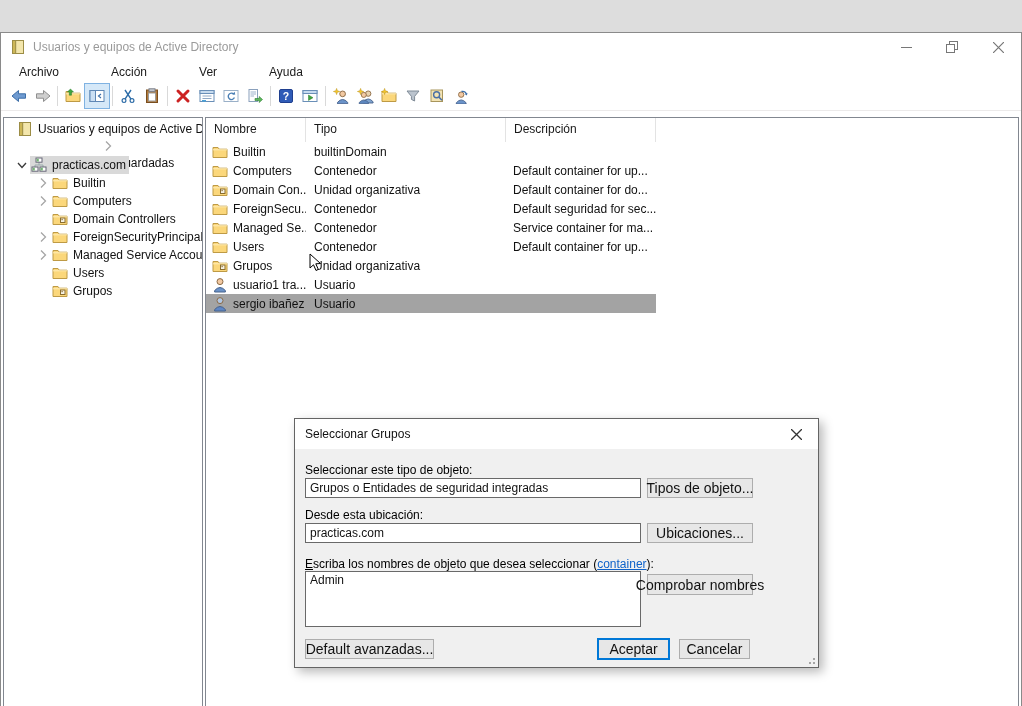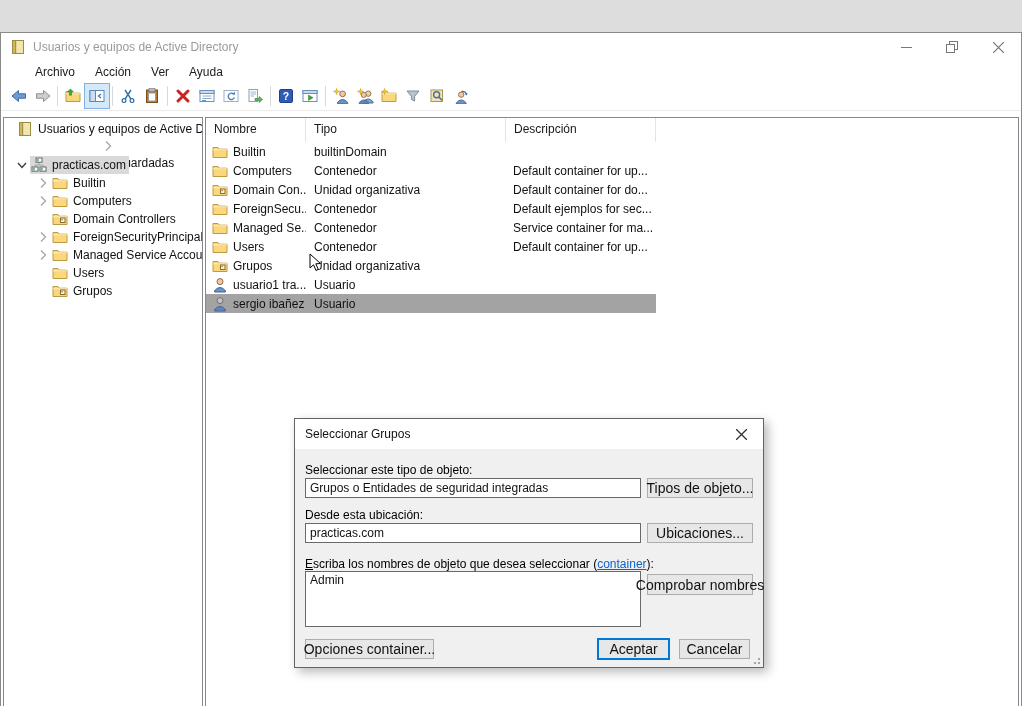--- a/index.html
+++ b/index.html
@@ -8,21 +8,21 @@
     position:relative;width:1022px;height:706px;background:#fff;
     border:1px solid #8a8a8a;font-family:"Liberation Sans",sans-serif;overflow:hidden;margin-top:32px;
   }
   
   .titlebar{height:28px;display:flex;align-items:center;background:#fff;}
   .title-icon{margin-left:9px;width:16px;height:16px;flex:0 0 16px;}
   .title-text{color:#9a9a9a;font-size:12px;margin-left:7px;}
   .win-controls{margin-left:auto;display:flex;height:100%;}
   .win-btn{width:46px;height:100%;display:flex;align-items:center;justify-content:center;color:#777;}
   
-  .menubar{height:21px;display:flex;align-items:center;font-size:12px;color:#1a1a1a;padding-left:24px;}
+  .menubar{height:21px;display:flex;align-items:center;font-size:12px;color:#1a1a1a;padding-left:8px;gap:32px;}
   .menu-item{padding:2px 10px;}
   
   .toolbar{height:29px;display:flex;align-items:center;padding-left:5px;border-bottom:1px solid #eceaea;}
   .tb-btn{width:24px;height:24px;display:flex;align-items:center;justify-content:center;}
   .tb-btn.active{background:#D5E8F8;outline:1px solid #7FB2E2;}
   .tb-sep{width:1px;height:20px;background:#d9d9d9;margin:0 3px;flex:0 0 1px;}
   
   .content{position:absolute;top:78px;left:0;right:0;bottom:0;background:#fff;}
   .tree-panel{position:absolute;left:2px;top:6px;width:200px;bottom:2px;border:1px solid #828790;background:#fff;overflow:hidden;}
   .tree{position:absolute;top:2px;left:0;right:0;bottom:17px;overflow:hidden;font-size:12px;color:#111;}
@@ -40,21 +40,21 @@
   .list-header{display:flex;height:24px;font-size:12px;color:#191919;background:#fff;}
   .hcol{padding:4px 0 0 8px;border-right:1px solid #E3E3E3;height:24px;}
   .hcol.c1{width:100px;}.hcol.c2{width:200px;}.hcol.c3{width:150px;}
   .list-rows{font-size:12px;color:#111;}
   .list-row{height:19px;display:flex;align-items:center;width:450px;}
   .list-row.selected{background:#a3a3a3;}
   .cell-name{width:100px;padding-left:6px;display:flex;align-items:center;gap:5px;white-space:nowrap;overflow:hidden;}
   .cell-type{width:200px;padding-left:8px;white-space:nowrap;overflow:hidden;}
   .cell-desc{width:150px;padding-left:7px;white-space:nowrap;overflow:hidden;}
   
-  .dialog{position:absolute;left:293px;top:307px;width:470px;height:250px;background:#F0F0F0;
+  .dialog{position:absolute;left:293px;top:307px;width:525px;height:250px;background:#F0F0F0;
     border:1px solid #646464;box-shadow:4px 4px 10px rgba(0,0,0,.28);font-size:12px;color:#000;}
   .dlg-title{height:30px;background:#fff;display:flex;align-items:center;padding-left:10px;font-size:12px;color:#111;}
   .dlg-close{position:absolute;right:1px;top:1px;width:42px;height:28px;display:flex;align-items:center;justify-content:center;}
   .dlg-label{position:absolute;left:10px;}
   .dlg-field{position:absolute;left:10px;width:336px;height:20px;background:#fff;border:1px solid #696969;
     font-family:"Liberation Sans",sans-serif;font-size:12px;padding:2px 4px;color:#111;}
   .dlg-btn{position:absolute;background:#E7E7E7;border:1px solid #ADADAD;font-family:"Liberation Sans",sans-serif;
     font-size:14px;color:#111;display:flex;align-items:center;justify-content:center;white-space:nowrap;}
   .dlg-btn.default{border:2px solid #0078D7;}
   .dlg-textarea{position:absolute;left:10px;top:152px;width:336px;height:56px;background:#fff;border:1px solid #696969;
@@ -503,21 +503,21 @@
             <span class="cell-name">
               <span>
                 <svg width="16" height="16" viewBox="0 0 16 16">
                   <path d="M1 3.5 h5 l1.3 1.7 H15 V13.5 H1 Z" fill="#FBD77B" stroke="#BE9A45"></path>
                   <path d="M1 5.8 H15" stroke="#FFEDB8" stroke-width="1"></path>
                 </svg>
               </span>
               <span>ForeignSecu...</span>
             </span>
             <span class="cell-type">Contenedor</span>
-            <span class="cell-desc">Default ejemplos for sec...</span>
+            <span class="cell-desc">Default seguridad for sec...</span>
           </div>
           <div class="list-row">
             <span class="cell-name">
               <span>
                 <svg width="16" height="16" viewBox="0 0 16 16">
                   <path d="M1 3.5 h5 l1.3 1.7 H15 V13.5 H1 Z" fill="#FBD77B" stroke="#BE9A45"></path>
                   <path d="M1 5.8 H15" stroke="#FFEDB8" stroke-width="1"></path>
                 </svg>
               </span>
               <span>Managed Se...</span>
@@ -606,21 +606,21 @@
 
       <span class="dlg-label" style="top:89px;">Desde esta ubicación:</span>
       <input class="dlg-field" style="top: 104px;" readonly="" value="practicas.com">
       <button class="dlg-btn" style="left:352px;top:104px;width:106px;height:20px;">Ubicaciones...</button>
 
       <span class="dlg-label" style="top:138px;"><span class="accel">E</span><span>scriba los nombres de objeto que desea seleccionar (</span><span class="link">container</span><span>):</span></span>
 
       <textarea class="dlg-textarea" style="">Admin</textarea>
       <button class="dlg-btn" style="left:352px;top:155px;width:106px;height:21px;">Comprobar nombres</button>
 
-      <button class="dlg-btn" style="left:10px;top:220px;width:129px;height:20px;">Opciones container...</button>
+      <button class="dlg-btn" style="left:10px;top:220px;width:129px;height:20px;">Default avanzadas...</button>
       <button class="dlg-btn default" style="left:302px;top:219px;width:73px;height:22px;">Aceptar</button>
       <button class="dlg-btn" style="left:384px;top:220px;width:71px;height:20px;">Cancelar</button>
 
       <svg class="grip" width="10" height="10">
         <g fill="#A5A5A5">
             <rect x="7" y="7" width="2" height="2"></rect>
             <rect x="7" y="3" width="2" height="2"></rect>
             <rect x="3" y="7" width="2" height="2"></rect>
           </g>
       </svg>

